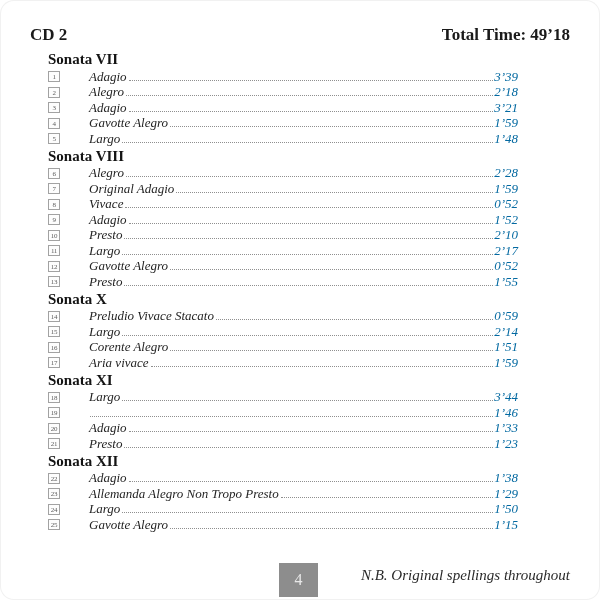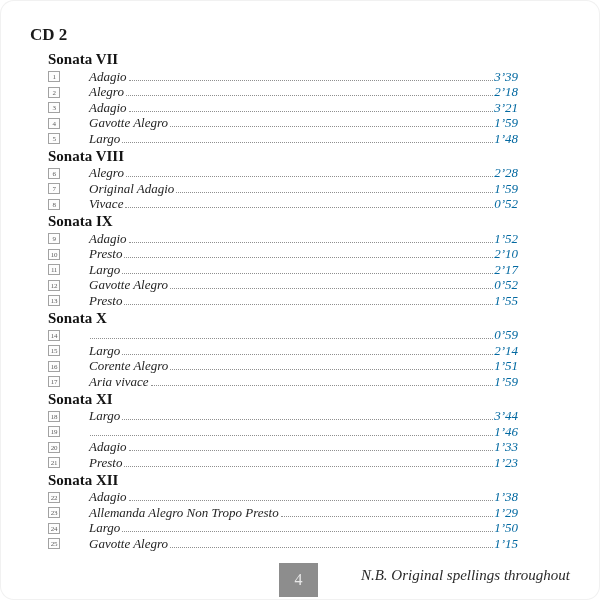--- a/index.html
+++ b/index.html
@@ -106,20 +106,21 @@
     white-space: nowrap;
   }
 </style>
 </head>
 <body>
 
 <div class="page">
 
   <div class="topline">
     <span>CD 2</span>
+    <span>Total Time: 49’18</span>
   </div>
 
   <div class="toc" id="toc">
       <div class="section-heading">Sonata VII</div>
       <div class="track-row">
         <span class="track-num">1</span>
         <span class="track-title">Adagio</span>
         <span class="leader"></span>
         <span class="track-time">3’39</span>
       </div>
@@ -159,21 +160,20 @@
         <span class="track-title">Original Adagio</span>
         <span class="leader"></span>
         <span class="track-time">1’59</span>
       </div>
       <div class="track-row">
         <span class="track-num">8</span>
         <span class="track-title">Vivace</span>
         <span class="leader"></span>
         <span class="track-time">0’52</span>
       </div>
-      <div class="section-heading">Sonata IX</div>
       <div class="track-row">
         <span class="track-num">9</span>
         <span class="track-title">Adagio</span>
         <span class="leader"></span>
         <span class="track-time">1’52</span>
       </div>
       <div class="track-row">
         <span class="track-num">10</span>
         <span class="track-title">Presto</span>
         <span class="leader"></span>
@@ -193,20 +193,21 @@
       </div>
       <div class="track-row">
         <span class="track-num">13</span>
         <span class="track-title">Presto</span>
         <span class="leader"></span>
         <span class="track-time">1’55</span>
       </div>
       <div class="section-heading">Sonata X</div>
       <div class="track-row">
         <span class="track-num">14</span>
+        <span class="track-title">Preludio Vivace Stacato</span>
         <span class="leader"></span>
         <span class="track-time">0’59</span>
       </div>
       <div class="track-row">
         <span class="track-num">15</span>
         <span class="track-title">Largo</span>
         <span class="leader"></span>
         <span class="track-time">2’14</span>
       </div>
       <div class="track-row">

